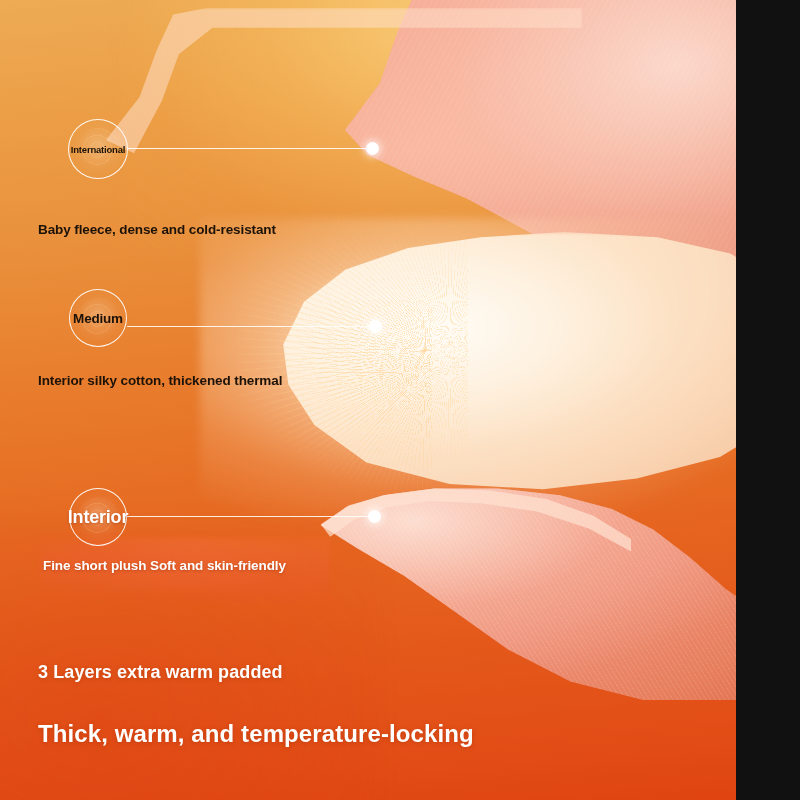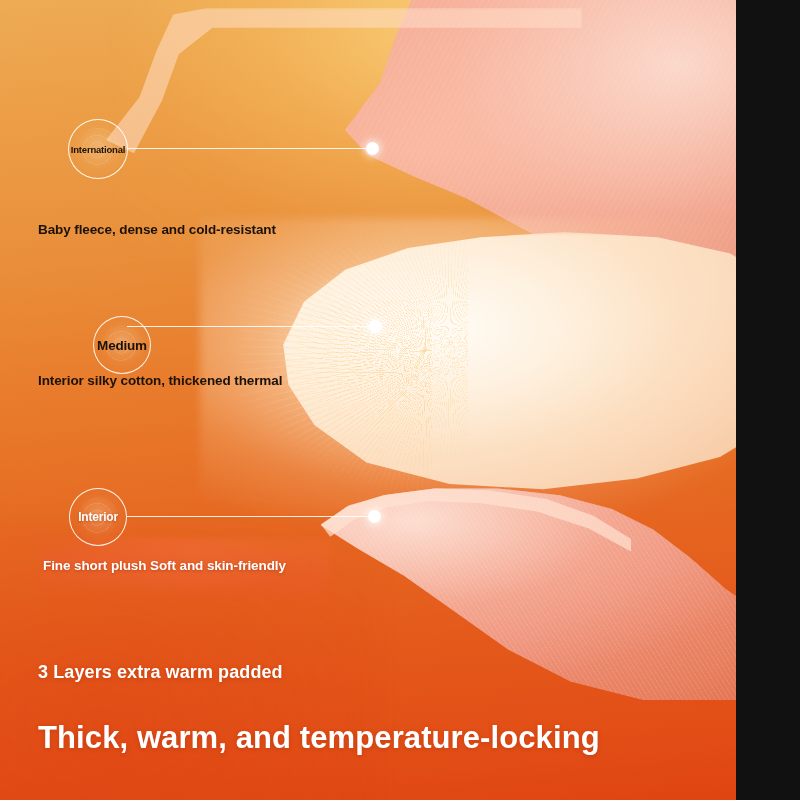--- a/index.html
+++ b/index.html
@@ -255,21 +255,21 @@
 
   
   .headline {
     position: absolute;
     color: #ffffff;
     font-weight: bold;
     white-space: nowrap;
     text-shadow: 0 1px 4px rgba(150,40,10,0.38);
   }
   #headline-main { left: 38px; top: 662px; font-size: 18px; letter-spacing: 0.1px; }
-  #headline-sub  { left: 38px; top: 720px; font-size: 31px; letter-spacing: 0.1px; }
+  #headline-sub  { left: 38px; top: 720px; font-size: 24px; letter-spacing: 0.1px; }
 </style>
 </head>
 <body>
 
 <div id="stage">
 
   <div class="bg-base"></div>
   <div class="bg-glow-tr"></div>
   <div class="bg-glow-bl"></div>
 
@@ -295,33 +295,33 @@
     <div class="badge" style="left:68px; top:119px; width:60px; height:60px;">
       <div class="badge-texture"></div>
       <span class="badge-label dark-txt" style="font-size:9.5px;">International</span>
     </div>
     <div class="caption dark-txt" style="left:38px; top:198px;margin-top:24px;">Baby fleece, dense and cold-resistant</div>
   </div>
 
   <div class="callout">
     <div class="leader-line" style="left:127px; top:326px; width:250px;"></div>
     <div class="leader-dot" style="left:369px; top:320px;"></div>
-    <div class="badge" style="left:69px; top:316px; width:58px; height:58px;margin-left:24px;">
+    <div class="badge" style="left:69px; top:289px; width:58px; height:58px;">
       <div class="badge-texture"></div>
       <span class="badge-label dark-txt" style="font-size:13.5px;">Medium</span>
     </div>
     <div class="caption dark-txt" style="left:38px; top:373px;">Interior silky cotton, thickened thermal</div>
   </div>
 
   <div class="callout">
     <div class="leader-line" style="left:127px; top:516px; width:248px;"></div>
     <div class="leader-dot" style="left:368px; top:510px;"></div>
     <div class="badge" style="left:69px; top:488px; width:58px; height:58px;">
       <div class="badge-texture"></div>
-      <span class="badge-label light-txt" style="font-size:12px;">Interior</span>
+      <span class="badge-label light-txt" style="font-size:18px;">Interior</span>
     </div>
     <div class="caption light-txt" style="left:43px; top:558px;text-align:center;">Fine short plush Soft and skin-friendly</div>
   </div>
 
   <div class="headline" id="headline-main">3 Layers extra warm padded</div>
   <div class="headline" id="headline-sub">Thick, warm, and temperature-locking</div>
 
 </div>
 
 </body></html>

